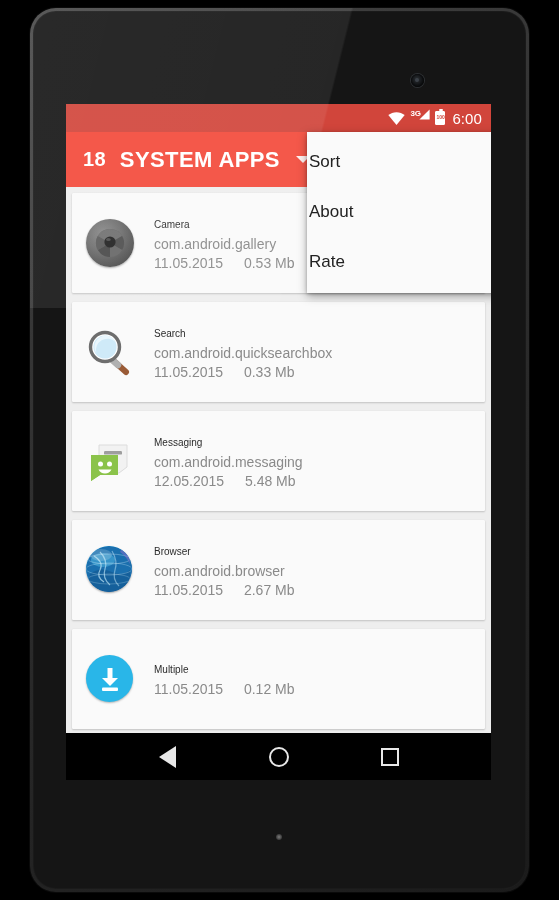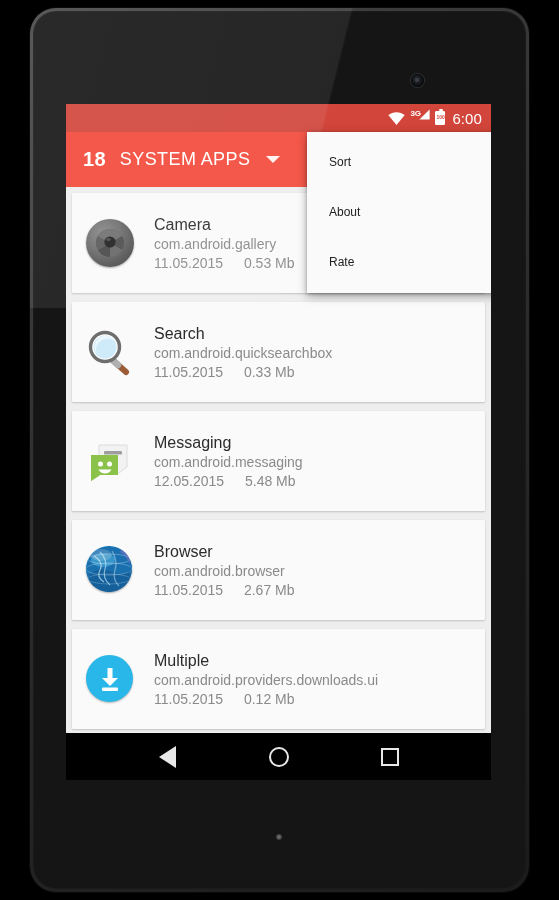--- a/index.html
+++ b/index.html
@@ -117,22 +117,22 @@
     z-index: 2;
   }
   #app-count {
     color: #ffffff;
     font-size: 20px;
     font-weight: bold;
     letter-spacing: .3px;
   }
   #app-title {
     color: #ffffff;
-    font-size: 18px;
-    font-weight: normal;
+    font-size: 22px;
+    font-weight: bold;
     margin-left: 14px;
     letter-spacing: .4px;
   }
   #spinner-caret {
     width: 0; height: 0;
     border-left: 7px solid transparent;
     border-right: 7px solid transparent;
     border-top: 7px solid #ffffff;
     margin-left: 16px;
     opacity: .92;
@@ -158,21 +158,21 @@
     border-radius: 1px;
   }
   .card-icon {
     width: 48px; height: 48px;
     flex: 0 0 48px;
     position: relative;
     margin-right: 20px;
   }
   .card-text { display:flex; flex-direction:column; justify-content:center; }
   .app-name {
-    font-size: 16px;
+    font-size: 10px;
     color: #2b2b2b;
     line-height: 21px;
   }
   .pkg-name {
     font-size: 14px;
     color: #8a8a8a;
     line-height: 19px;
   }
   .meta-row {
     font-size: 14px;
@@ -205,22 +205,22 @@
     background: #fafafa;
     box-shadow: 0 3px 9px rgba(0,0,0,0.34), 0 1px 3px rgba(0,0,0,0.22);
     z-index: 10;
     padding: 5px 0 6px 0;
     box-sizing: border-box;
   }
   .menu-item {
     height: 50px;
     display: flex;
     align-items: center;
-    padding-left: 22px;
-    font-size: 12px;
+    padding-left: 2px;
+    font-size: 17px;
     color: #222222;
     box-sizing: border-box;
   }
 
   
   #navbar {
     position: absolute;
     left: 0; bottom: 0;
     width: 100%; height: 47px;
     background: #000000;
@@ -403,21 +403,20 @@
           <div class="ic-dl">
             <svg width="26" height="26" viewBox="0 0 26 26">
               <path d="M13 2 L13 14" stroke="#ffffff" stroke-width="5" stroke-linecap="butt"></path>
               <path d="M5 12 L13 20 L21 12 Z" fill="#ffffff"></path>
               <rect x="5" y="21.5" width="16" height="3.4" rx="1" fill="#ffffff"></rect>
             </svg>
           </div>
         </div>
         <div class="card-text">
           <span class="app-name">Multiple</span>
-          <span class="pkg-name">com.android.providers.downloads.ui</span>
           <span class="meta-row">
             <span>11.05.2015</span>
             <span class="meta-size">0.12 Mb</span>
           </span>
         </div>
       </div>
 
     </div>
 
     <div id="menu">

